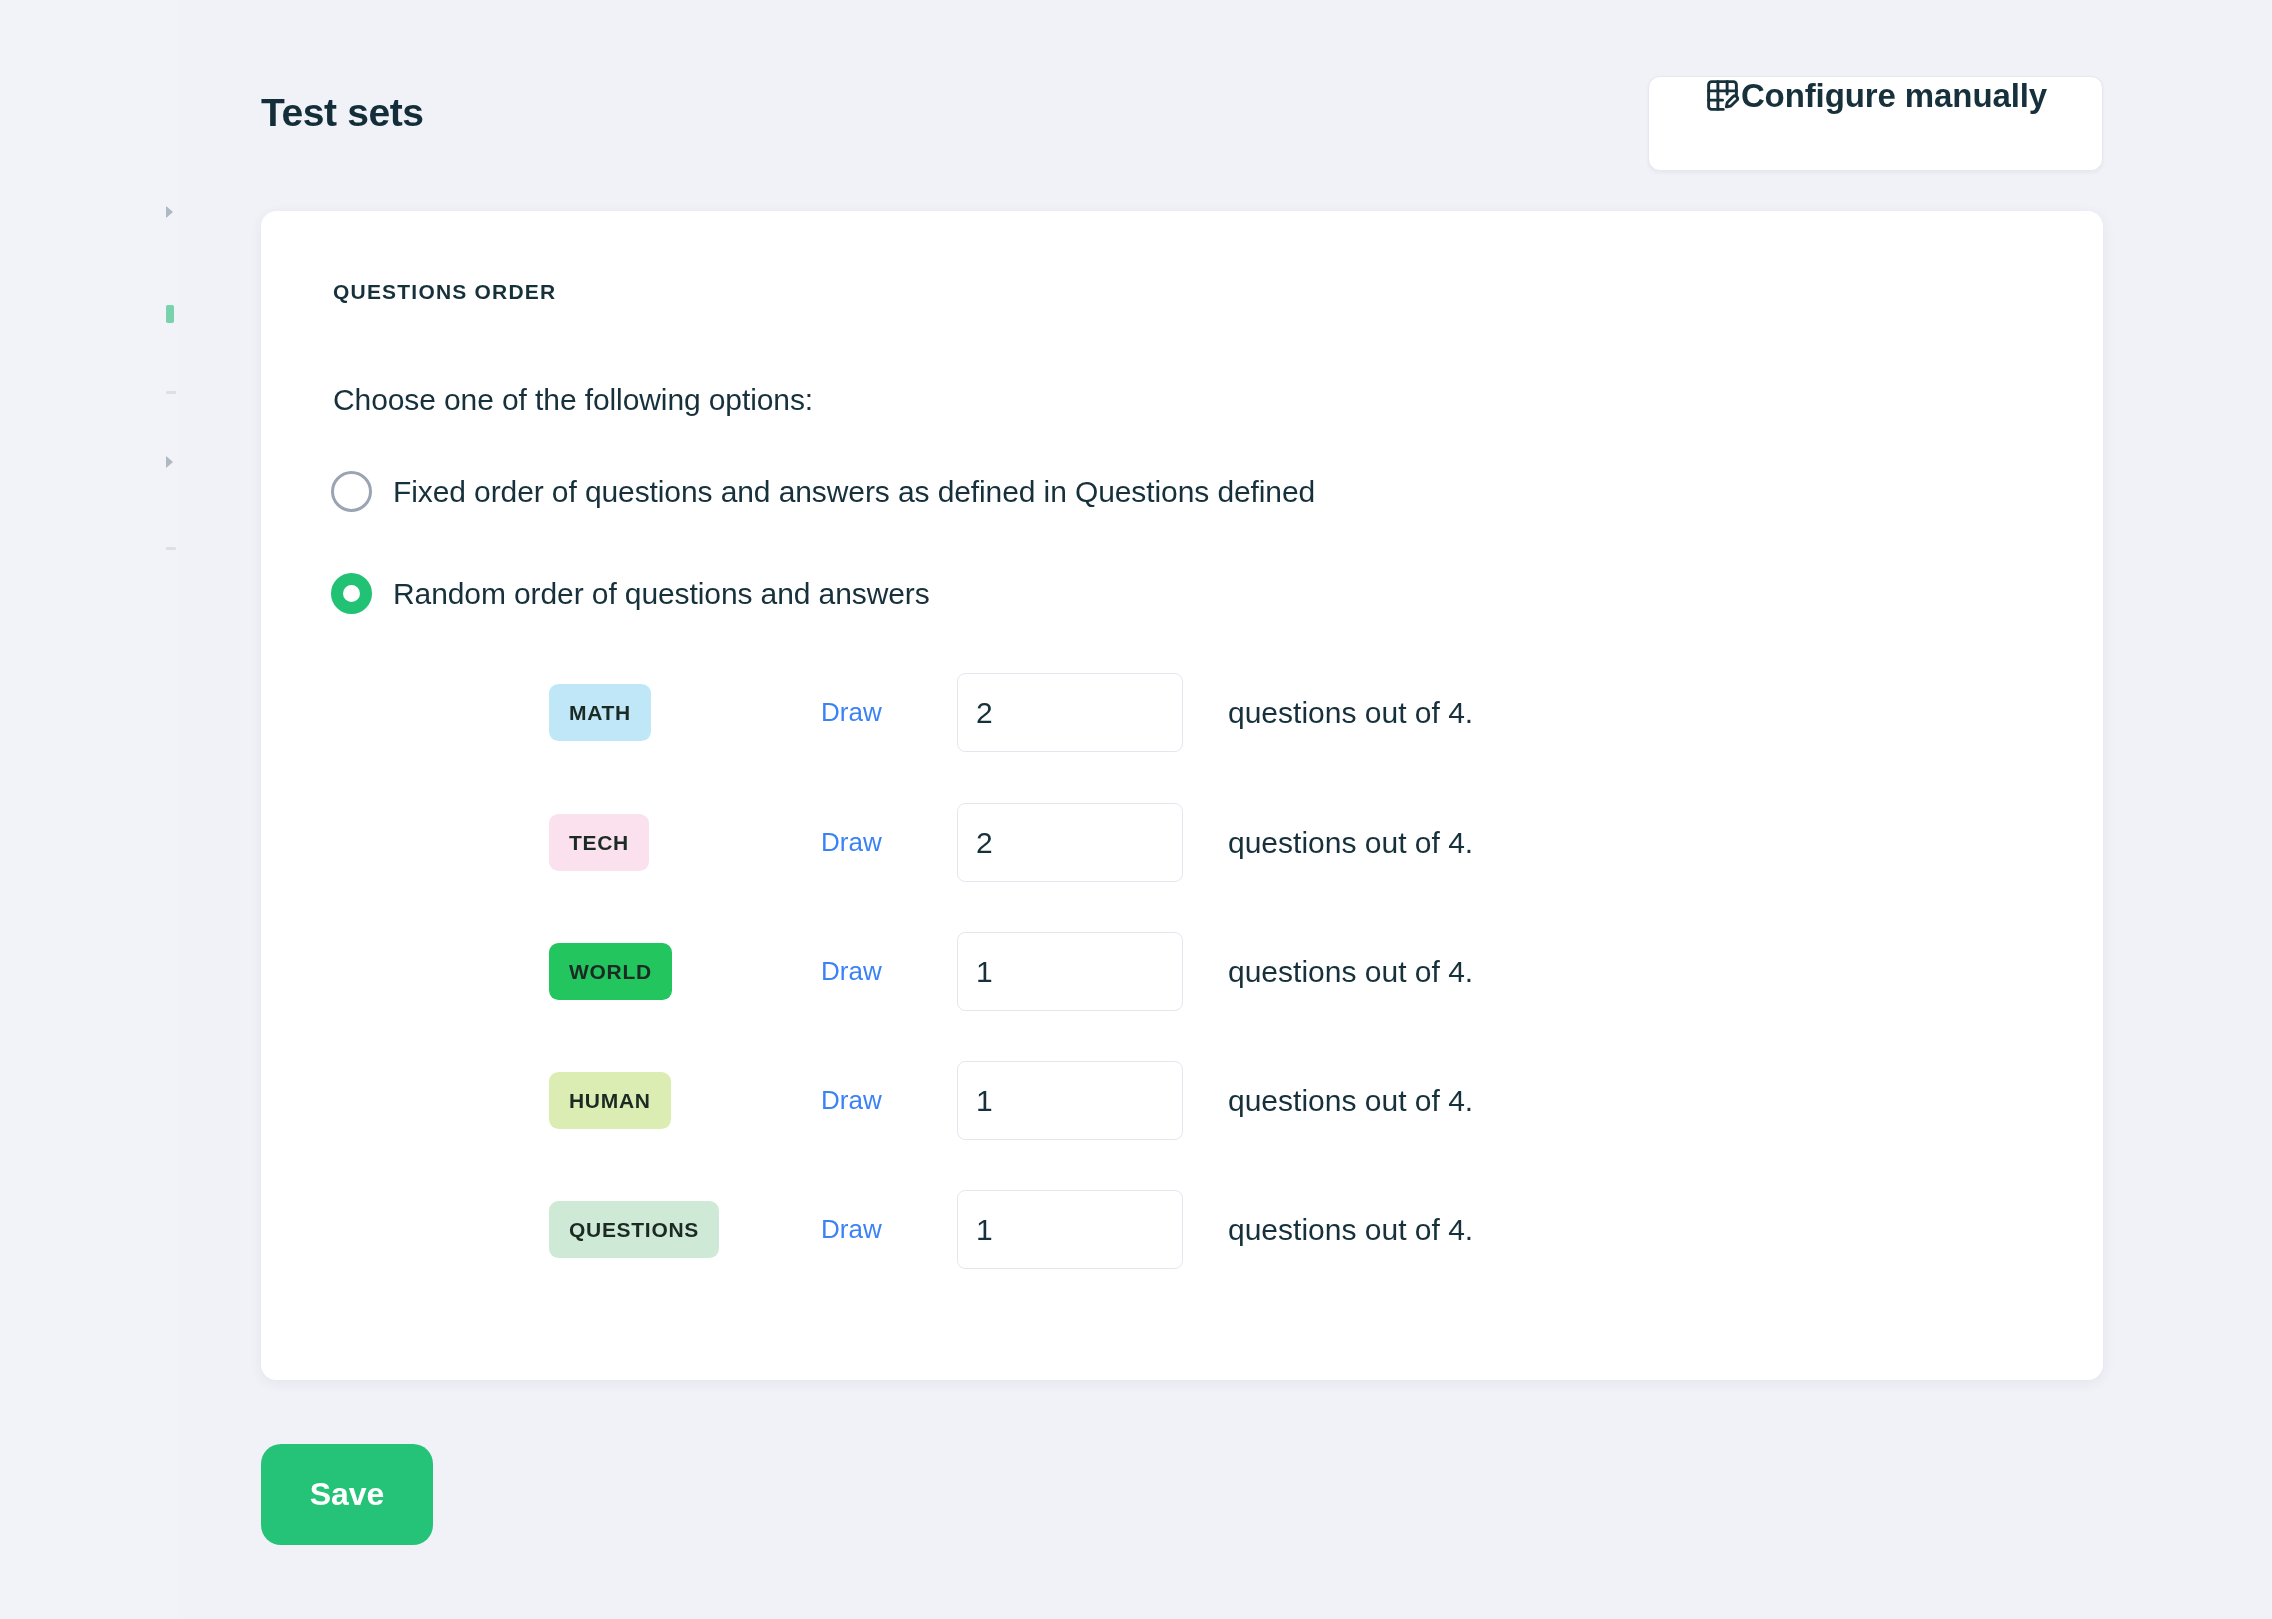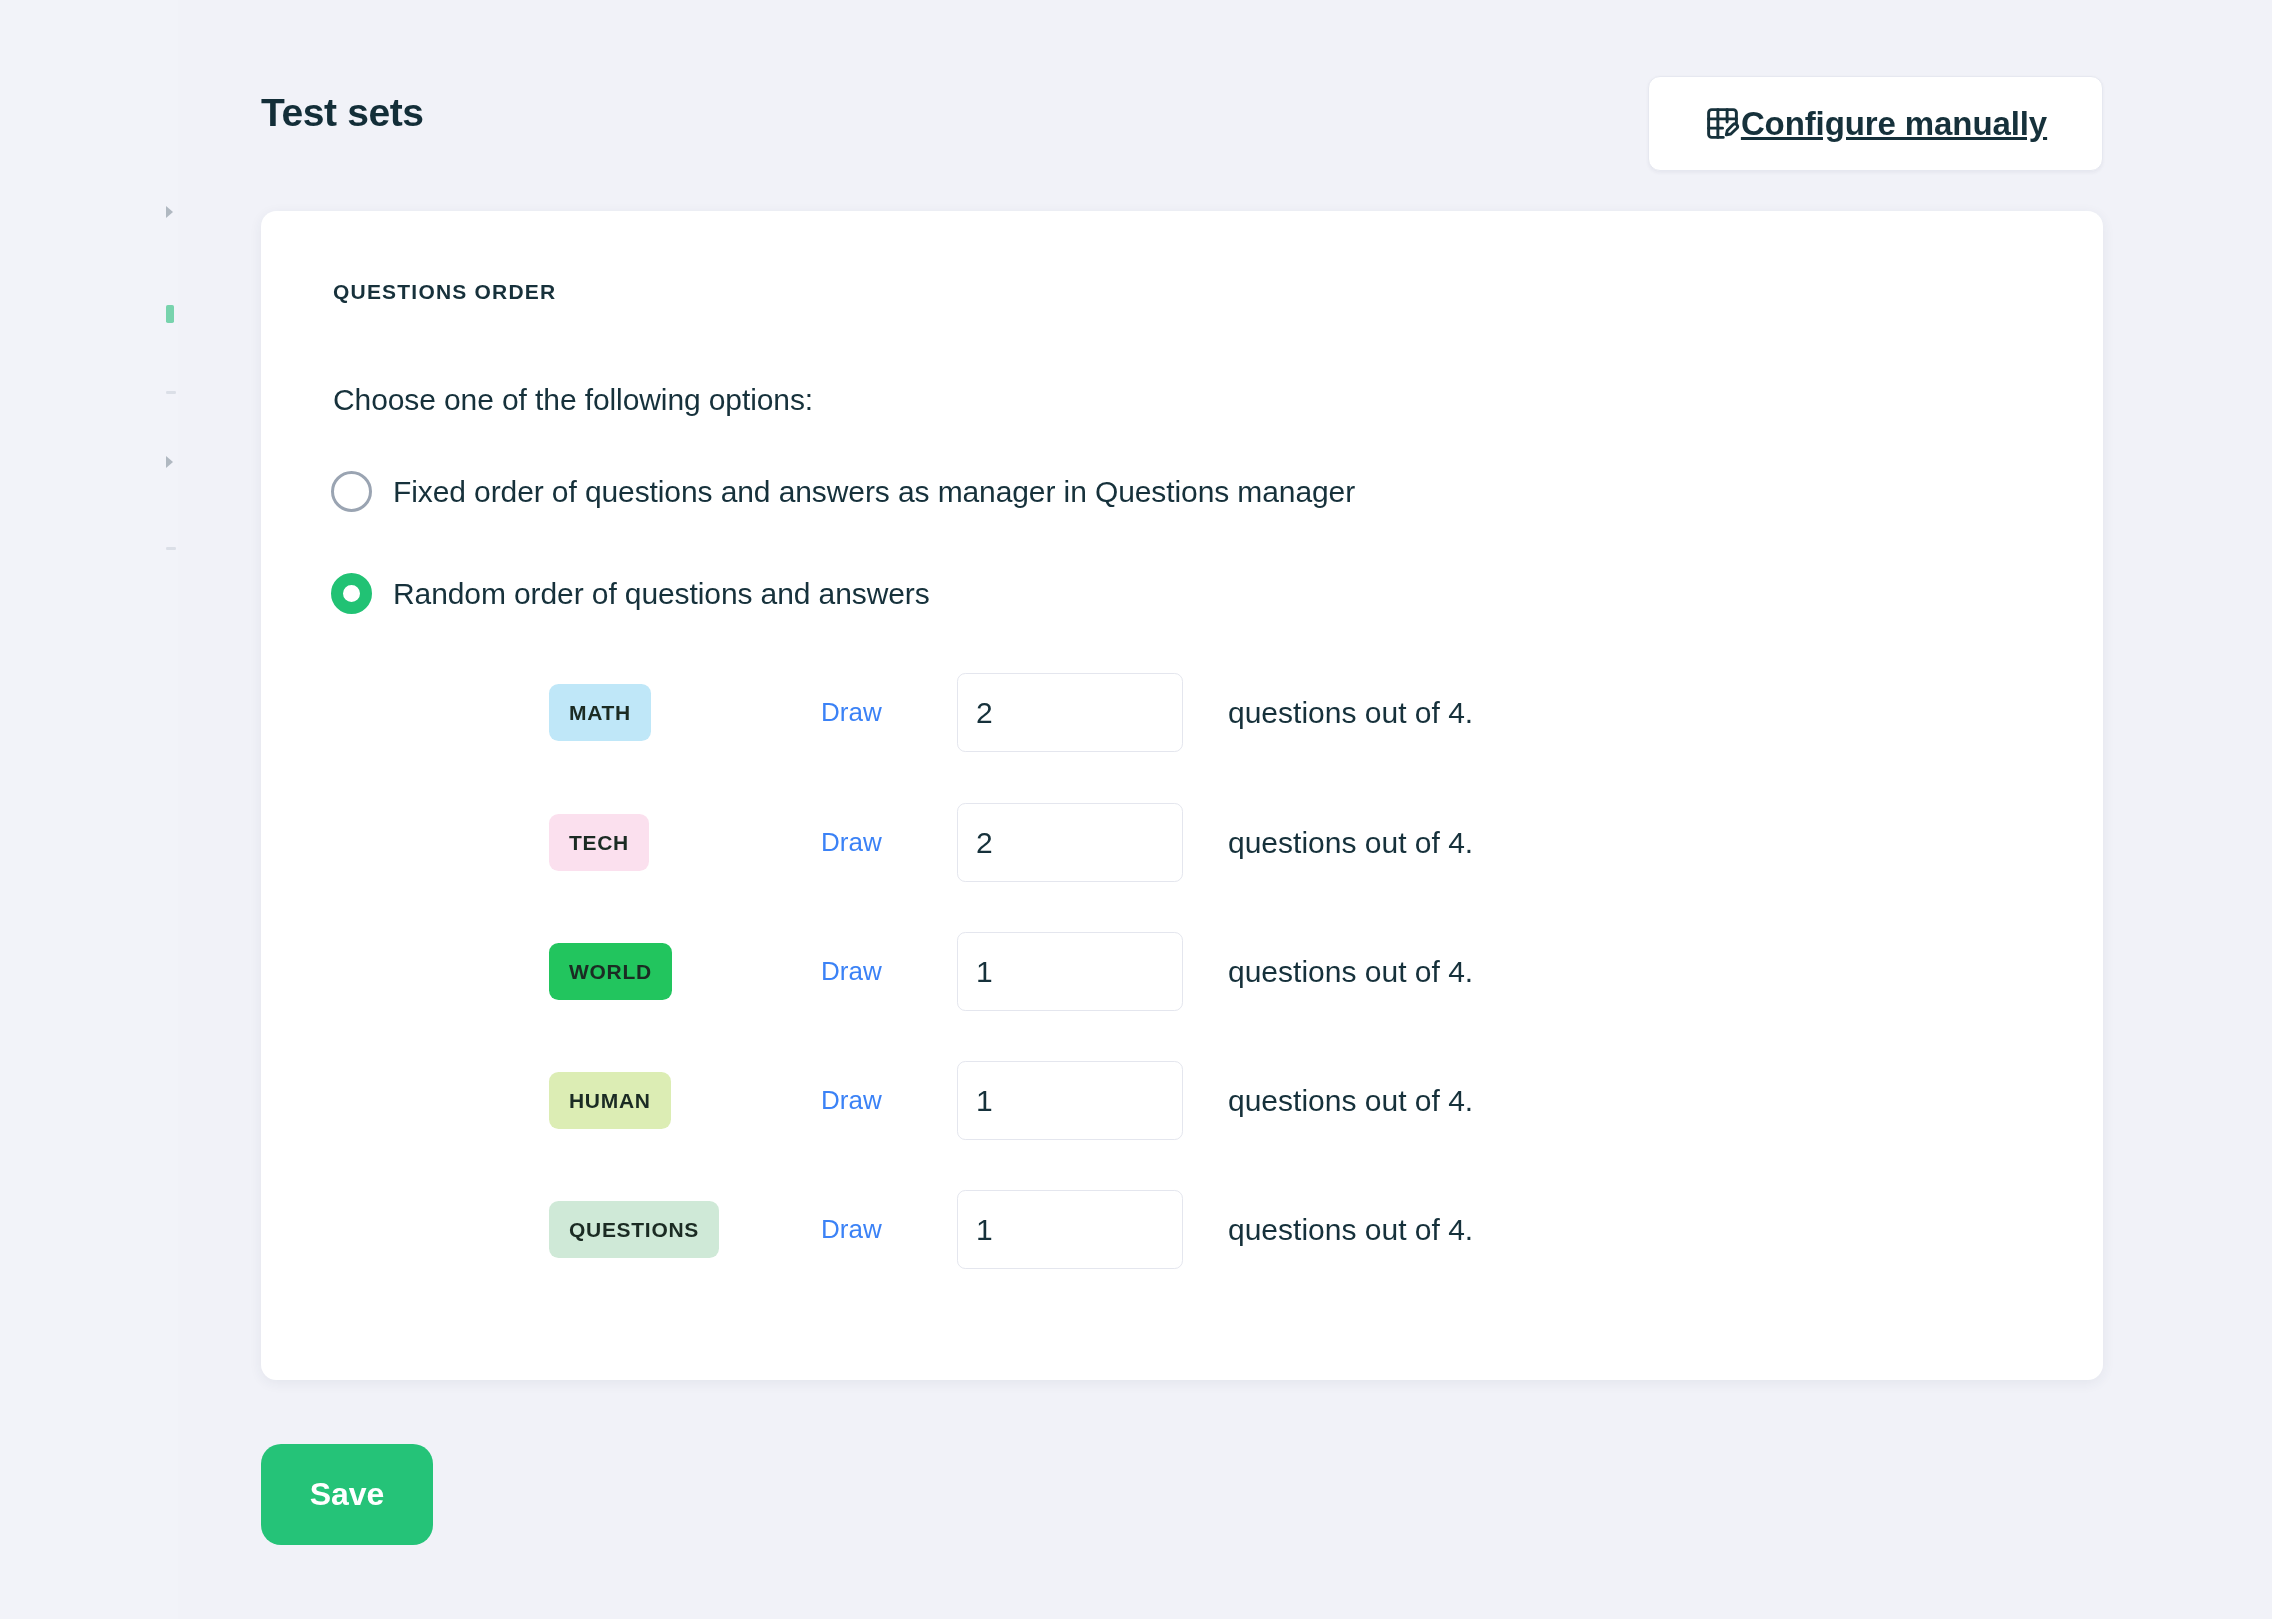--- a/index.html
+++ b/index.html
@@ -81,26 +81,24 @@
     position: absolute;
     right: 0;
     top: 0;
     height: 95px;
     min-width: 455px;
     box-sizing: border-box;
     background: #ffffff;
     border: 1.2px solid #e6e8f0;
     border-radius: 12px;
     display: flex;
-    align-items: center;
     justify-content: center;
     padding: 0 33px;
     box-shadow: 0 1.2px 3.6px rgba(32,40,70,.05);
     cursor: pointer;
-    text-decoration: underline;
   }
   .configure-btn .label {
     font-size: 33px;
     font-weight: 600;
     color: #16313b;
     letter-spacing: -0.1px;
     white-space: nowrap;
   }
   .grid-edit-icon {
     width: 37px;
@@ -274,21 +272,21 @@
       <span class="label">Configure manually</span>
     </div>
   </div>
 
   <div class="card">
     <div class="section-label">QUESTIONS ORDER</div>
     <div class="choose-text">Choose one of the following options:</div>
 
     <div class="radio-row r1">
       <span class="radio-dot off"></span>
-      <span class="radio-label">Fixed order of questions and answers as manager in Questions manager</span>
+      <span class="radio-label">Fixed order of questions and answers as defined in Questions defined</span>
     </div>
 
     <div class="radio-row r2">
       <span class="radio-dot on"></span>
       <span class="radio-label">Random order of questions and answers</span>
     </div>
 
     <div class="draw-row" style="top:462px">
       <span class="tag" style="background:#bfe7f8">MATH</span>
       <span class="draw-word">Draw</span>

